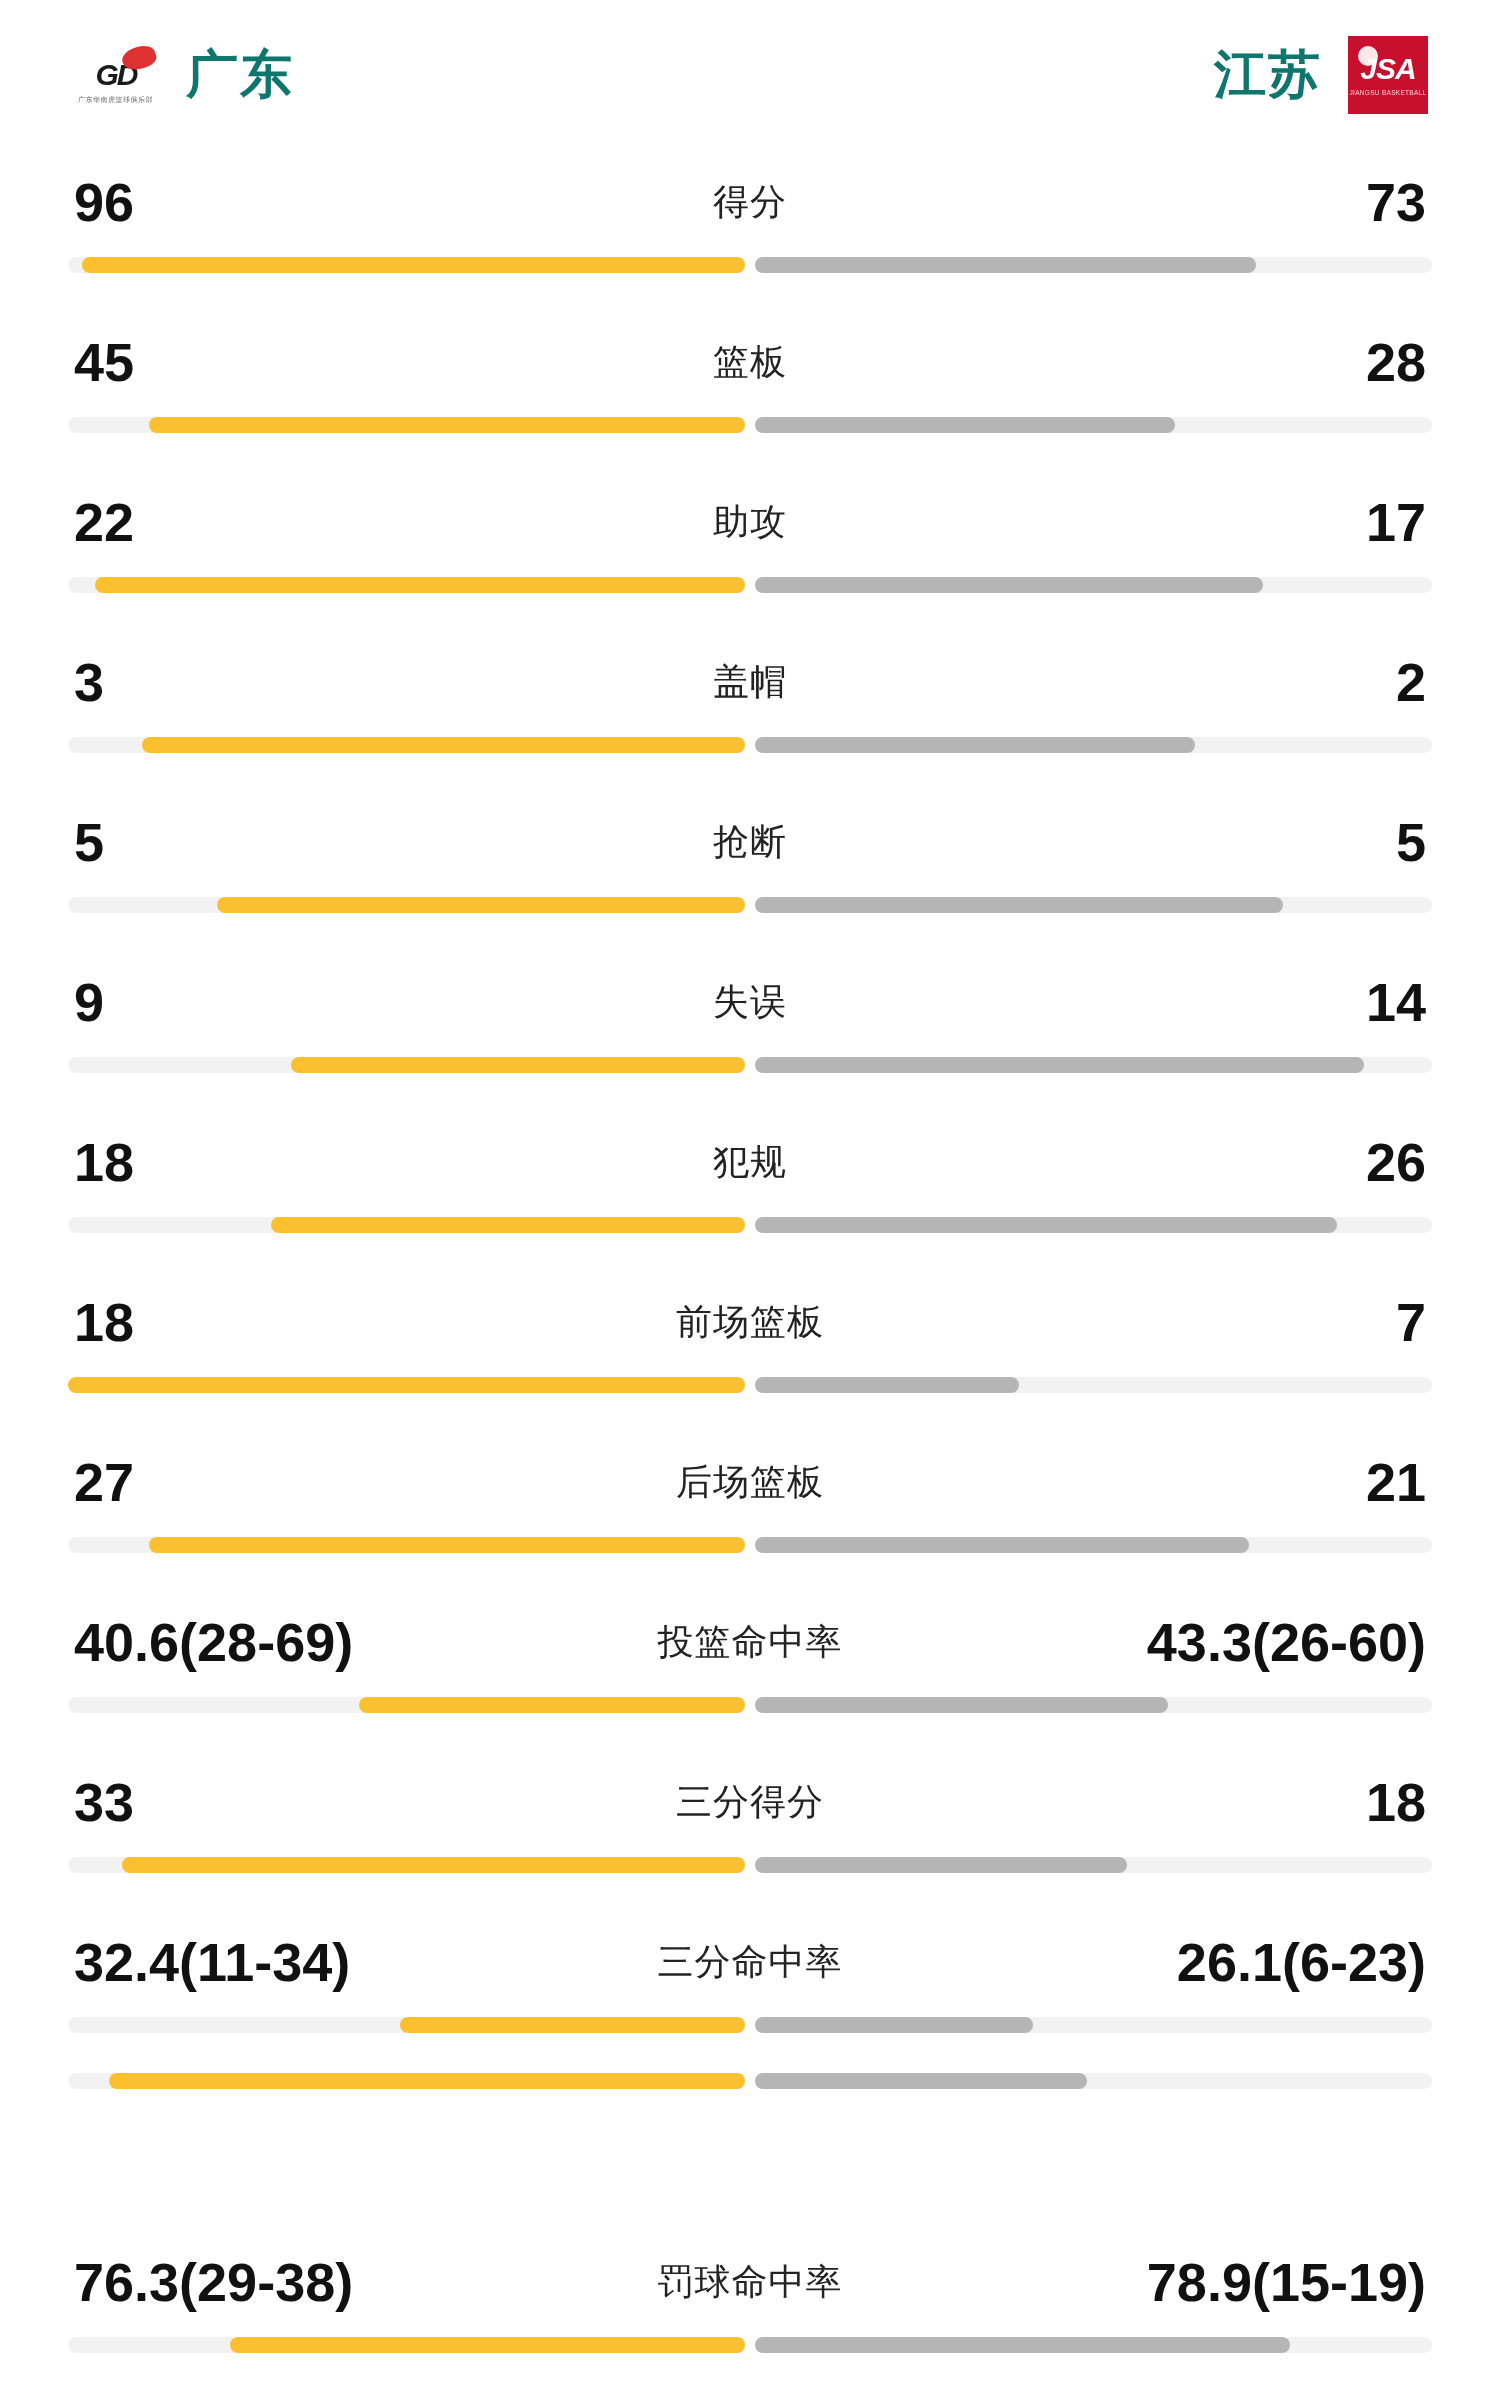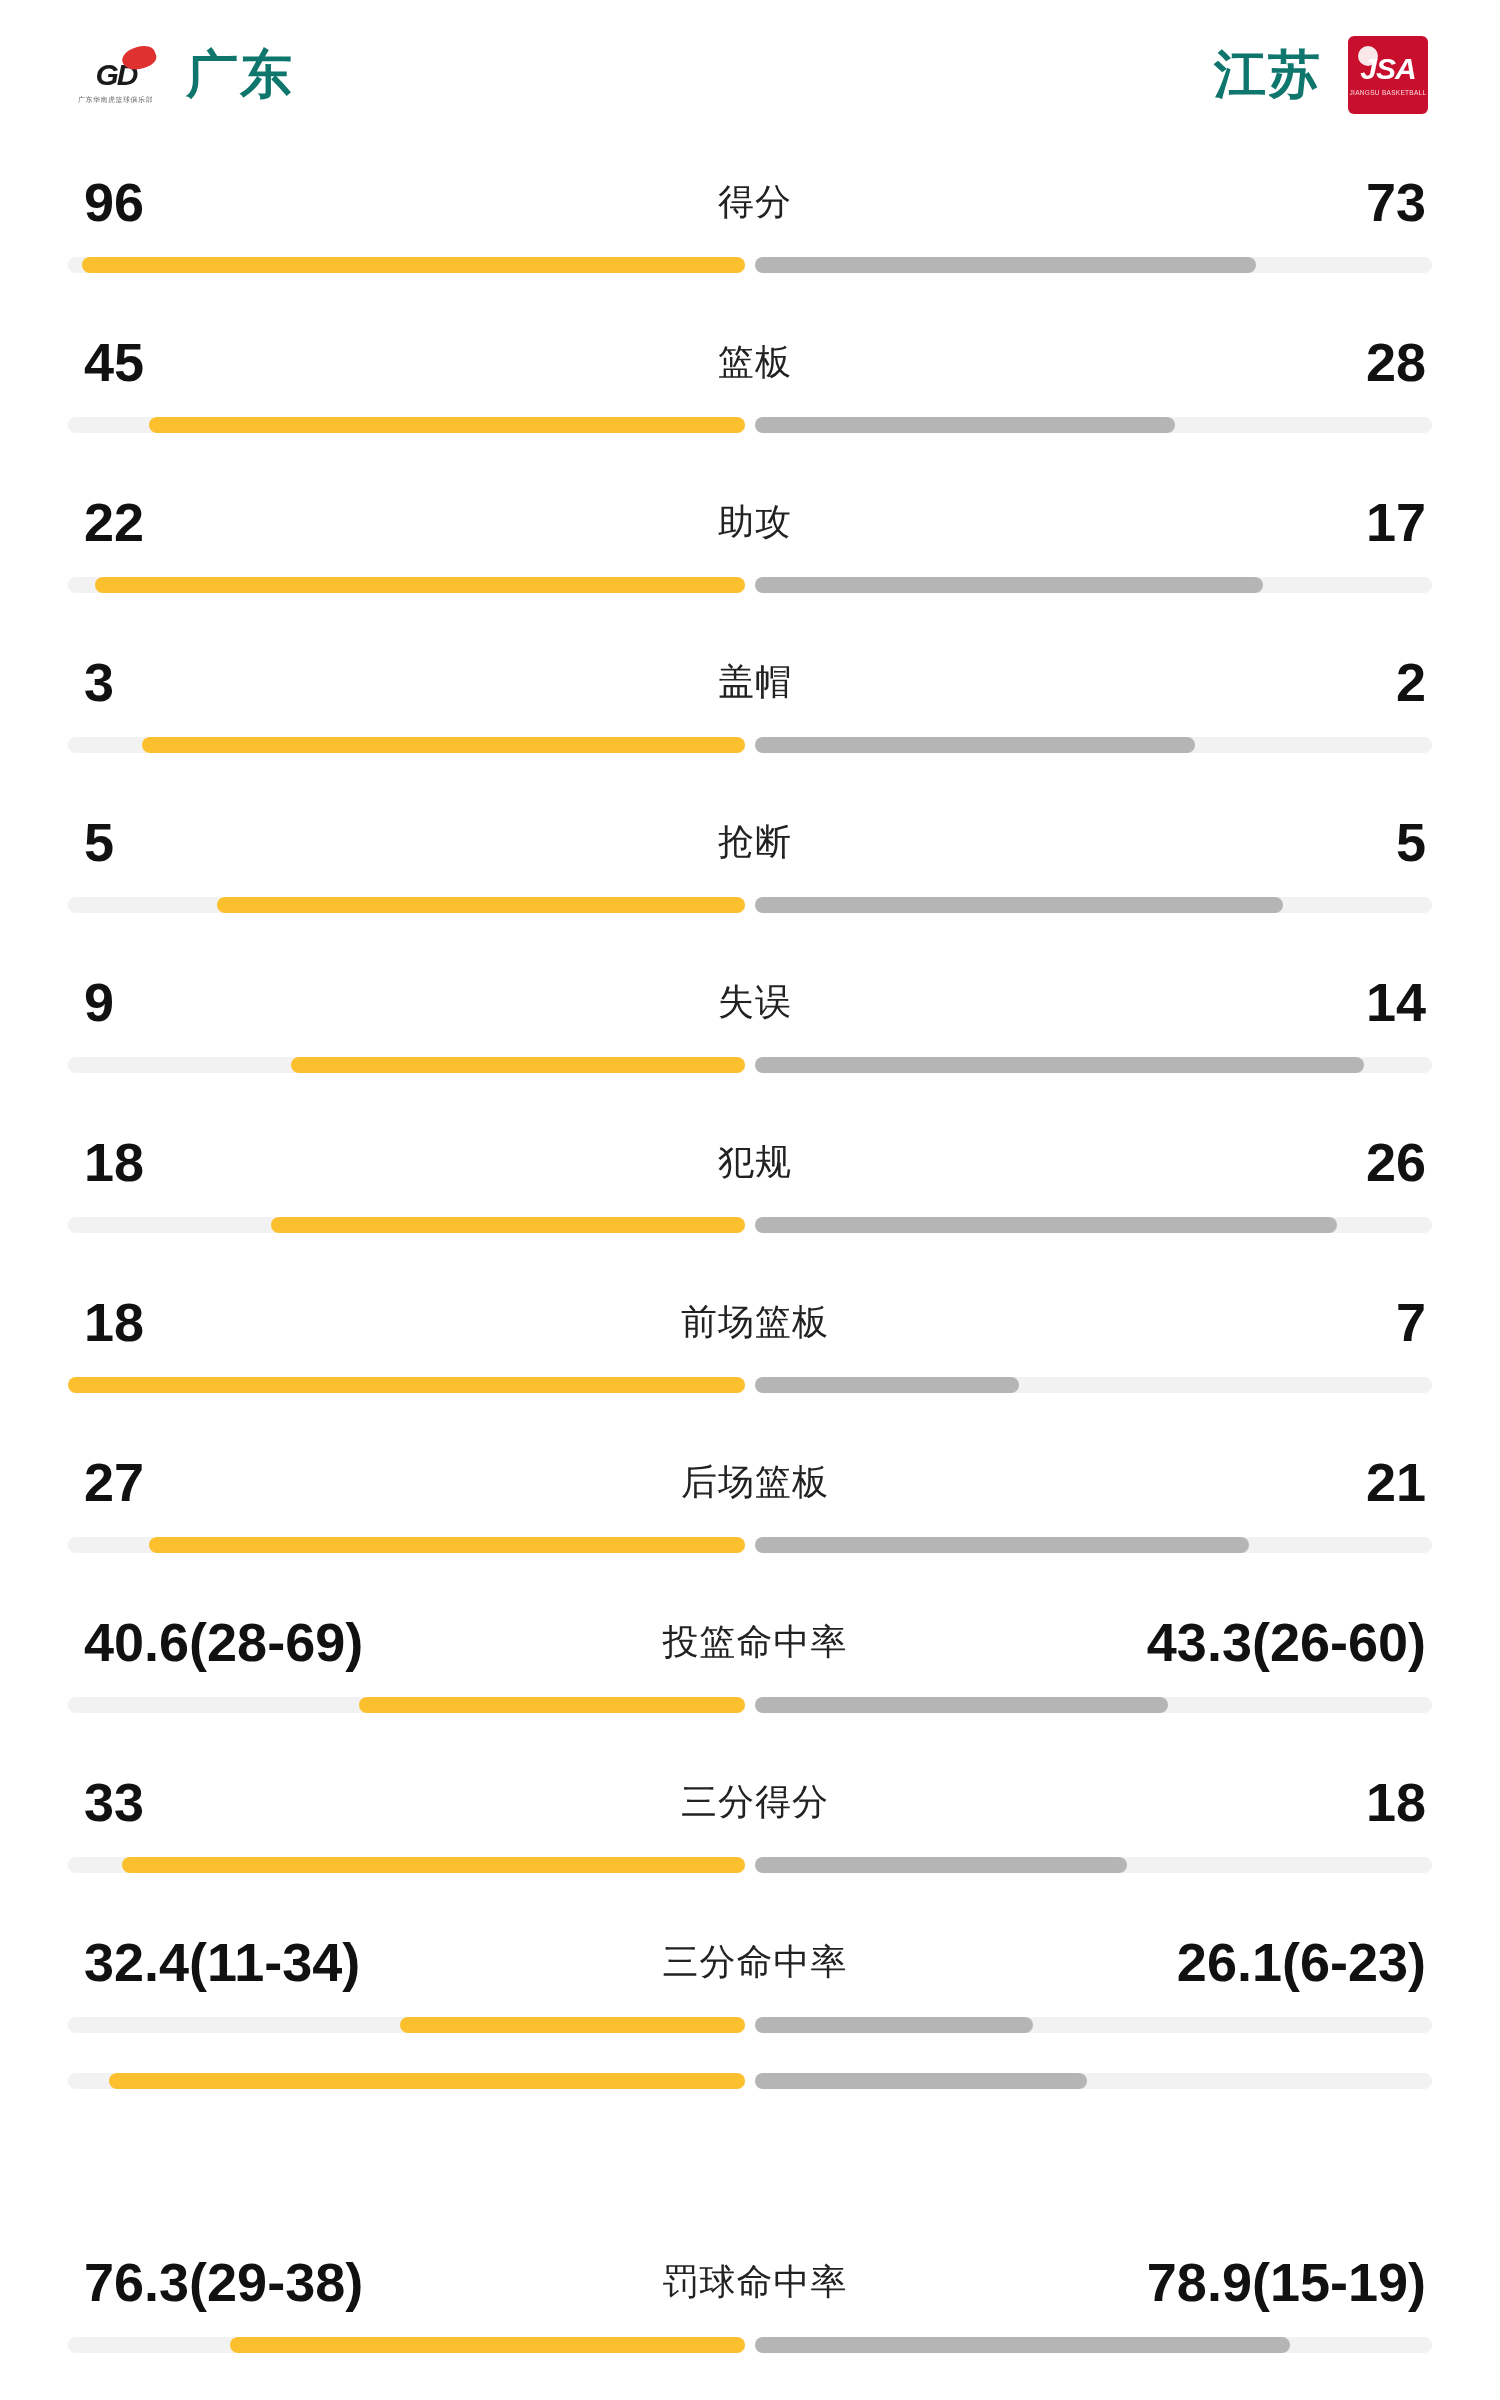--- a/index.html
+++ b/index.html
@@ -73,21 +73,21 @@
     position: absolute;
     bottom: 6px;
     left: 6px;
     font-size: 7px;
     color: #666;
     letter-spacing: 0.5px;
     white-space: nowrap;
   }
   .logo-right {
     background: #c8102e;
-    border-radius: 6px;
+    border-radius: 0;
     width: 80px;
     height: 78px;
     flex-direction: column;
   }
   .logo-right .jsa-text {
     font-size: 30px;
     font-weight: 700;
     font-style: italic;
     color: #ffffff;
     letter-spacing: -1px;
@@ -122,21 +122,20 @@
     display: flex;
     flex-direction: column;
     justify-content: flex-start;
   }
   .stat-top {
     display: flex;
     align-items: center;
     justify-content: space-between;
     height: 104px;
     padding: 0 6px;
-    margin-left: 10px;
   }
   .stat-value {
     font-size: 54px;
     font-weight: 700;
     color: #111;
     white-space: nowrap;
     min-width: 340px;
   }
   .stat-value.right {
     text-align: right;

